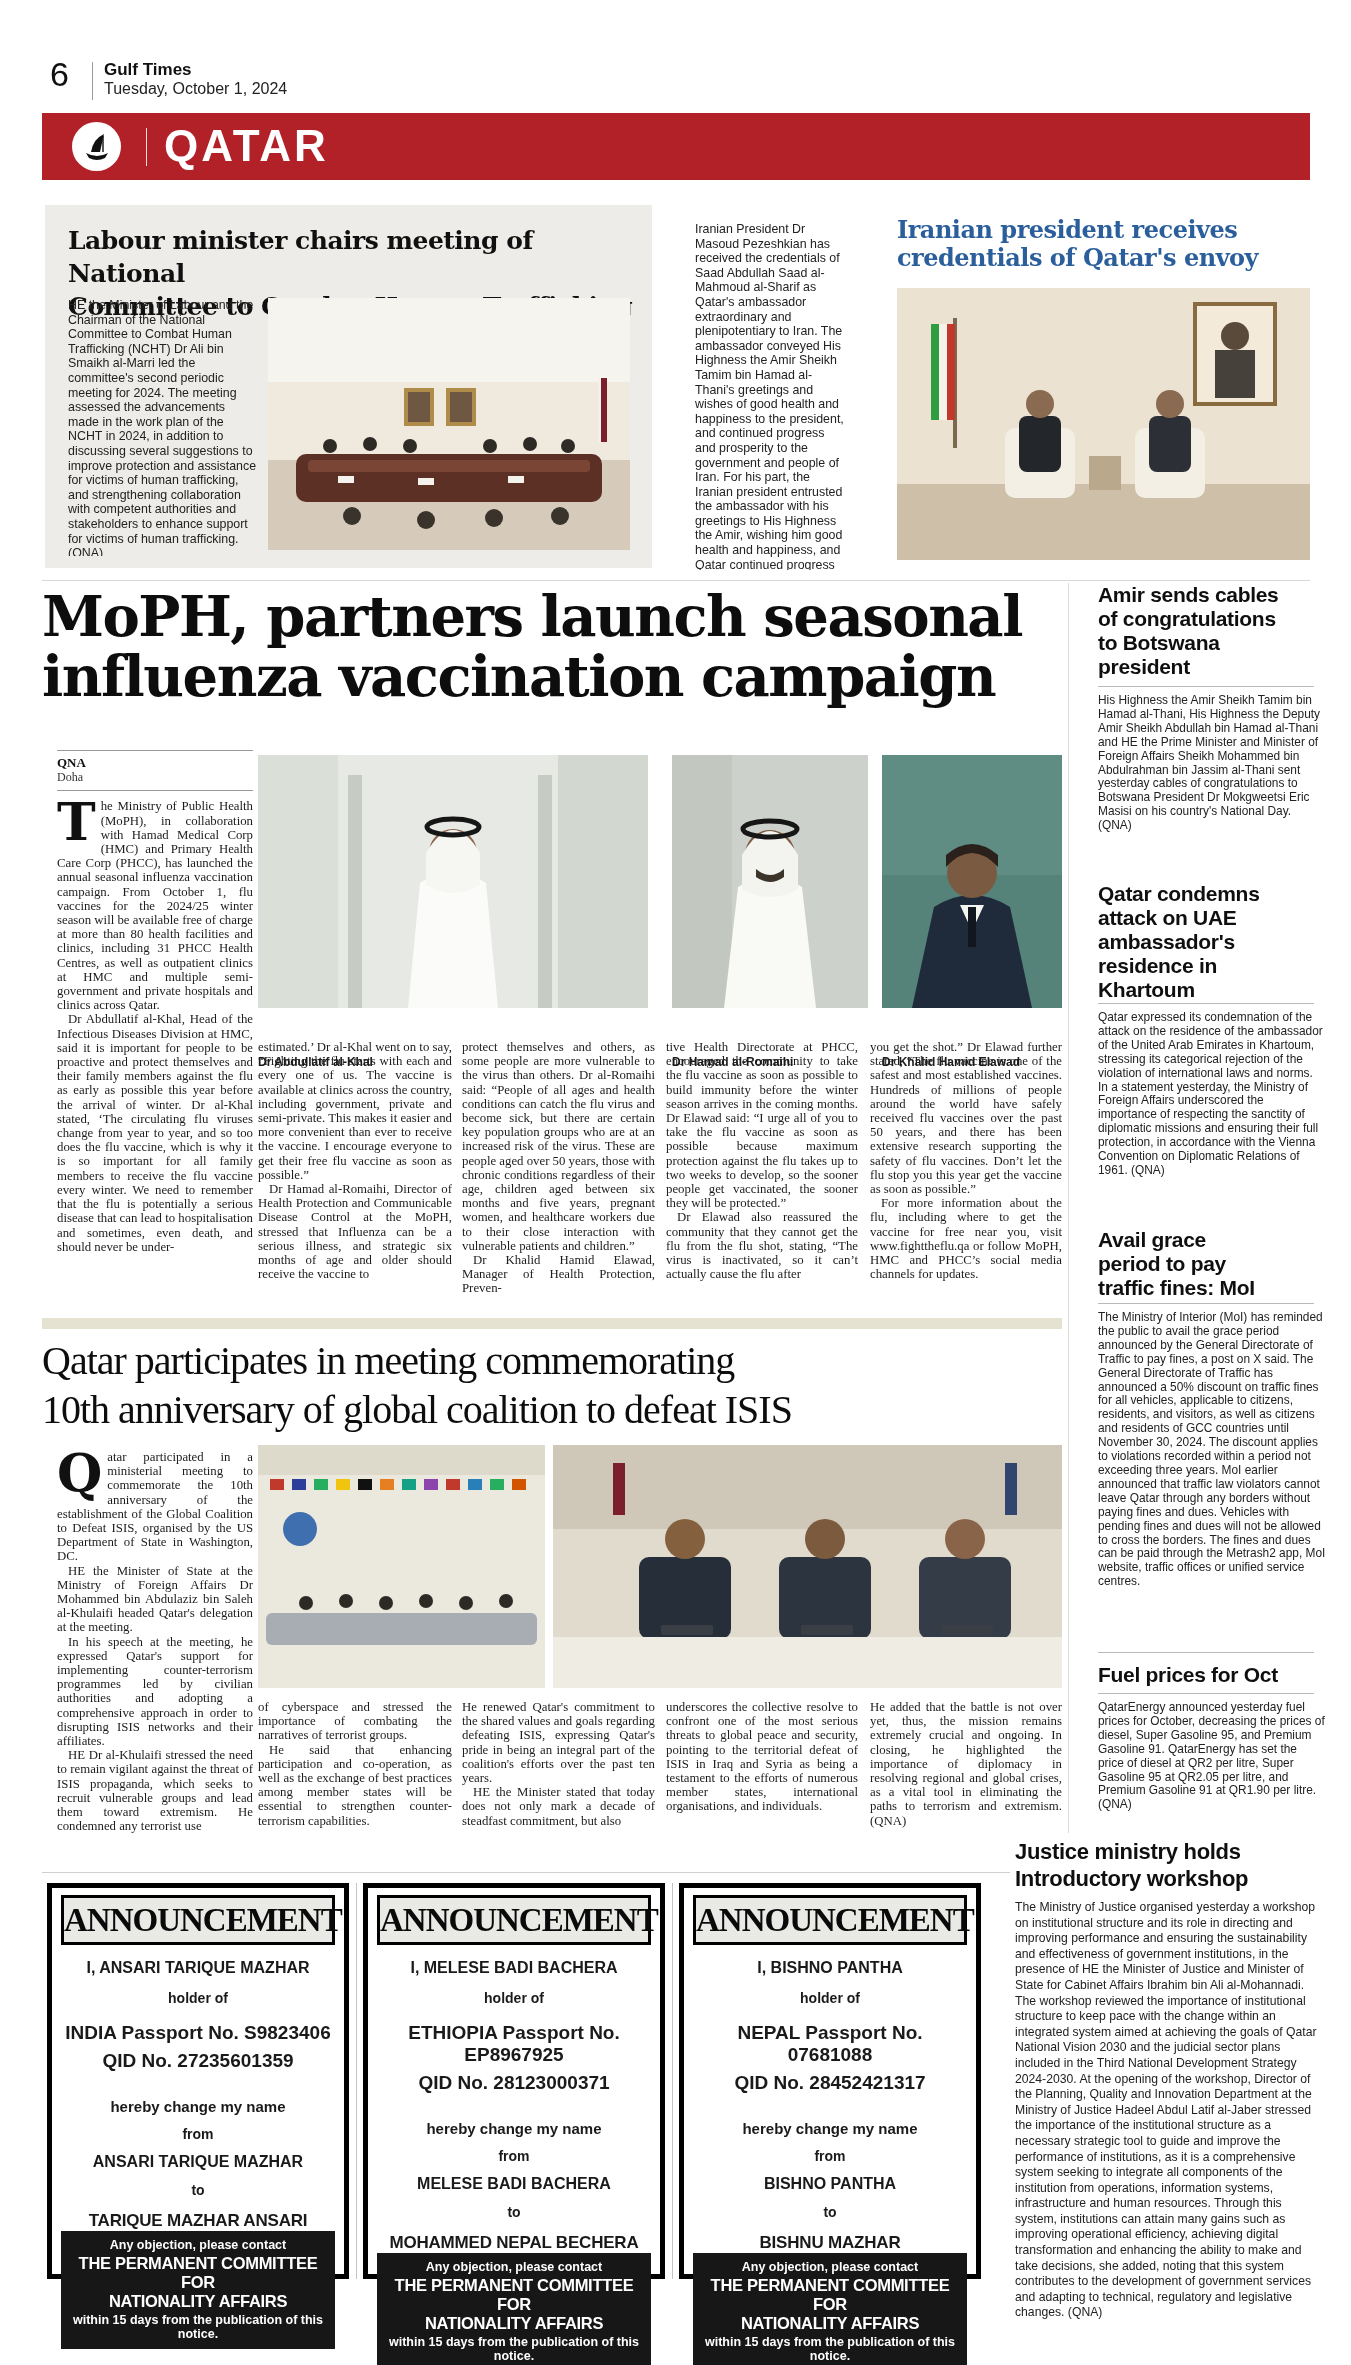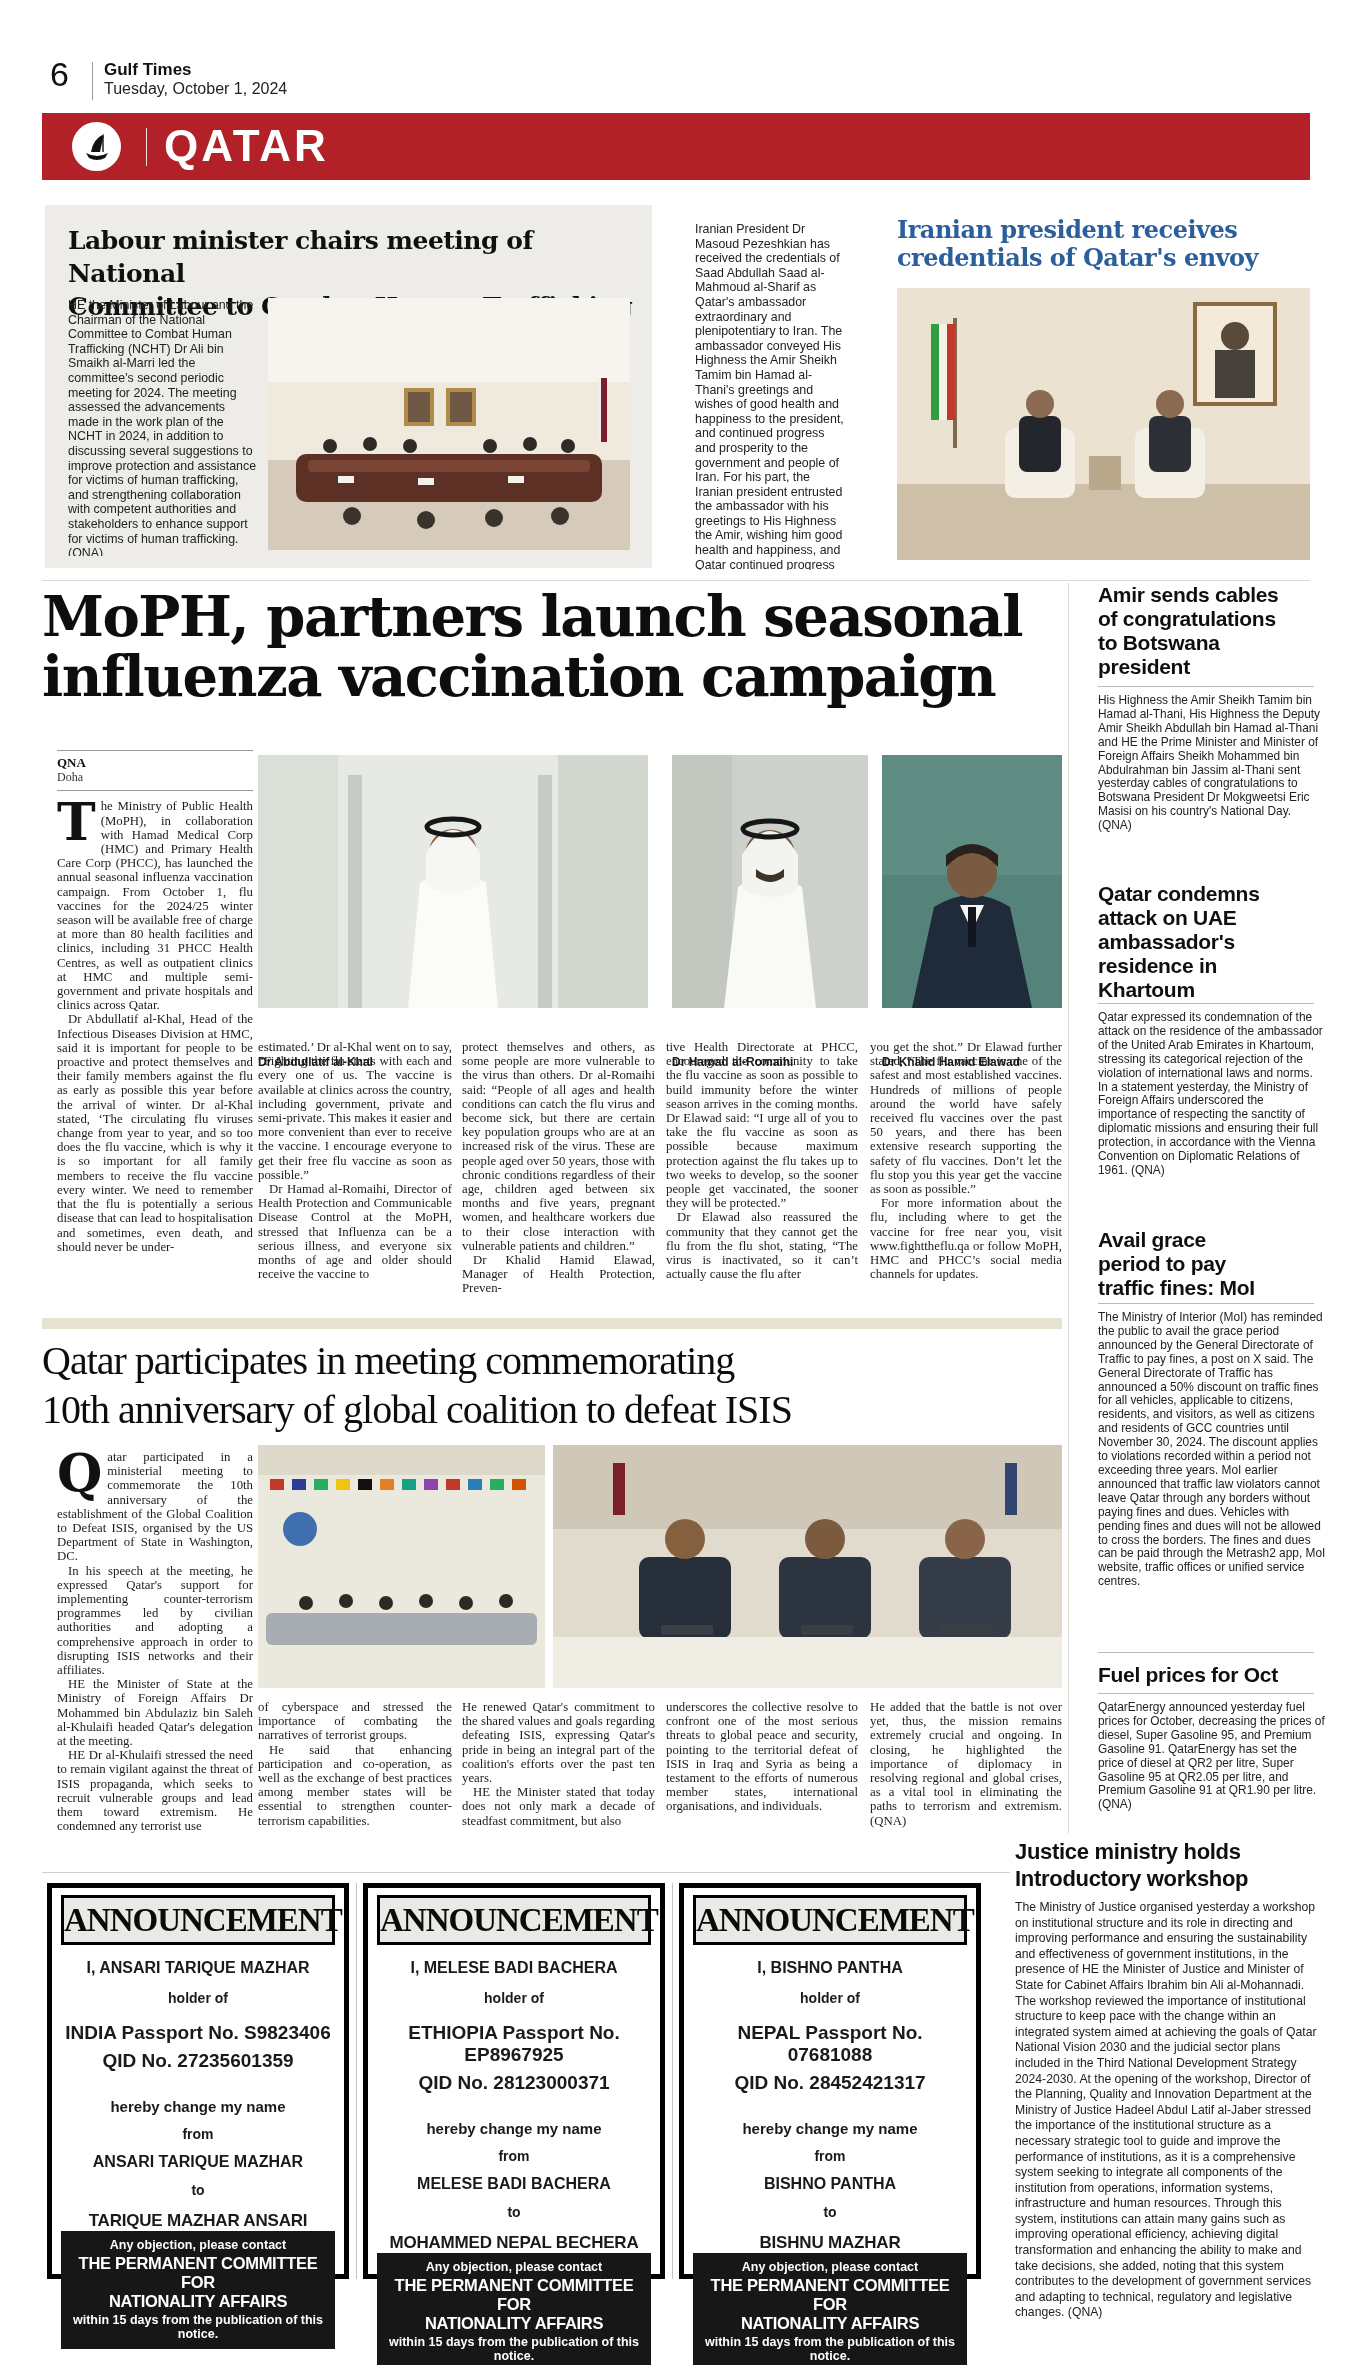--- a/index.html
+++ b/index.html
@@ -251,43 +251,43 @@
         <path d="M64 112 Q90 84 116 112 L116 100 Q90 78 64 100 Z" fill="#2a211c"></path>
       </g>
     </svg>
   </div>
   <div class="abs caption" id="flu-cap1">Dr Abdullatif al-Khal</div>
   <div class="abs caption" id="flu-cap2">Dr Hamad al-Romaihi</div>
   <div class="abs caption" id="flu-cap3">Dr Khalid Hamid Elawad</div>
 
   <div class="abs serif-body" id="flu-col2">
     <p>estimated.’ Dr al-Khal went on to say, “Fighting the flu starts with each and every one of us. The vaccine is available at clinics across the country, including government, private and semi-private. This makes it easier and more convenient than ever to receive the vaccine. I encourage everyone to get their free flu vaccine as soon as possible.”</p>
-    <p class="ind">Dr Hamad al-Romaihi, Director of Health Protection and Communicable Disease Control at the MoPH, stressed that Influenza can be a serious illness, and everyone six months of age and older should receive the vaccine to</p>
+    <p class="ind">Dr Hamad al-Romaihi, Director of Health Protection and Communicable Disease Control at the MoPH, stressed that Influenza can be a serious illness, and strategic six months of age and older should receive the vaccine to</p>
   </div>
   <div class="abs serif-body" id="flu-col3">
     <p>protect themselves and others, as some people are more vulnerable to the virus than others. Dr al-Romaihi said: “People of all ages and health conditions can catch the flu virus and become sick, but there are certain key population groups who are at an increased risk of the virus. These are people aged over 50 years, those with chronic conditions regardless of their age, children aged between six months and five years, pregnant women, and healthcare workers due to their close interaction with vulnerable patients and children.”</p>
     <p class="ind">Dr Khalid Hamid Elawad, Manager of Health Protection, Preven-</p>
   </div>
   <div class="abs serif-body" id="flu-col4">
     <p>tive Health Directorate at PHCC, encouraged the community to take the flu vaccine as soon as possible to build immunity before the winter season arrives in the coming months. Dr Elawad said: “I urge all of you to take the flu vaccine as soon as possible because maximum protection against the flu takes up to two weeks to develop, so the sooner people get vaccinated, the sooner they will be protected.”</p>
     <p class="ind">Dr Elawad also reassured the community that they cannot get the flu from the flu shot, stating, “The virus is inactivated, so it can’t actually cause the flu after</p>
   </div>
   <div class="abs serif-body" id="flu-col5">
     <p>you get the shot.” Dr Elawad further stated, “The flu vaccine is one of the safest and most established vaccines. Hundreds of millions of people around the world have safely received flu vaccines over the past 50 years, and there has been extensive research supporting the safety of flu vaccines. Don’t let the flu stop you this year get the vaccine as soon as possible.”</p>
     <p class="ind">For more information about the flu, including where to get the vaccine for free near you, visit www.fighttheflu.qa or follow MoPH, HMC and PHCC’s social media channels for updates.</p>
   </div>
 
   <div class="abs" id="isis-divider"></div>
   <div class="abs" id="isis-headline">Qatar participates in meeting commemorating
 10th anniversary of global coalition to defeat ISIS</div>
 
   <div class="abs serif-body" id="isis-col1">
     <p><span class="dropcap">Q</span><span>atar participated in a ministerial meeting to commemorate the 10th anniversary of the establishment of the Global Coalition to Defeat ISIS, organised by the US Department of State in Washington, DC.</span></p>
+    <p class="ind">HE the Minister of State at the Ministry of Foreign Affairs Dr Mohammed bin Abdulaziz bin Saleh al-Khulaifi headed Qatar's delegation at the meeting.</p>
     <p class="ind">In his speech at the meeting, he expressed Qatar's support for implementing counter-terrorism programmes led by civilian authorities and adopting a comprehensive approach in order to disrupting ISIS networks and their affiliates.</p>
-    <p class="ind">HE the Minister of State at the Ministry of Foreign Affairs Dr Mohammed bin Abdulaziz bin Saleh al-Khulaifi headed Qatar's delegation at the meeting.</p>
     <p class="ind">HE Dr al-Khulaifi stressed the need to remain vigilant against the threat of ISIS propaganda, which seeks to recruit vulnerable groups and lead them toward extremism. He condemned any terrorist use</p>
   </div>
 
   <div class="abs photo" id="isis-photo1">
     <svg viewBox="0 0 287 243" preserveAspectRatio="none">
       <rect width="287" height="243" fill="#ebe8dd"></rect>
       <rect x="0" y="0" width="287" height="30" fill="#ddd9cb"></rect>
       <g>
         <rect x="12" y="34" width="14" height="11" fill="#c0392b"></rect>
           <rect x="34" y="34" width="14" height="11" fill="#2c3e99"></rect>

